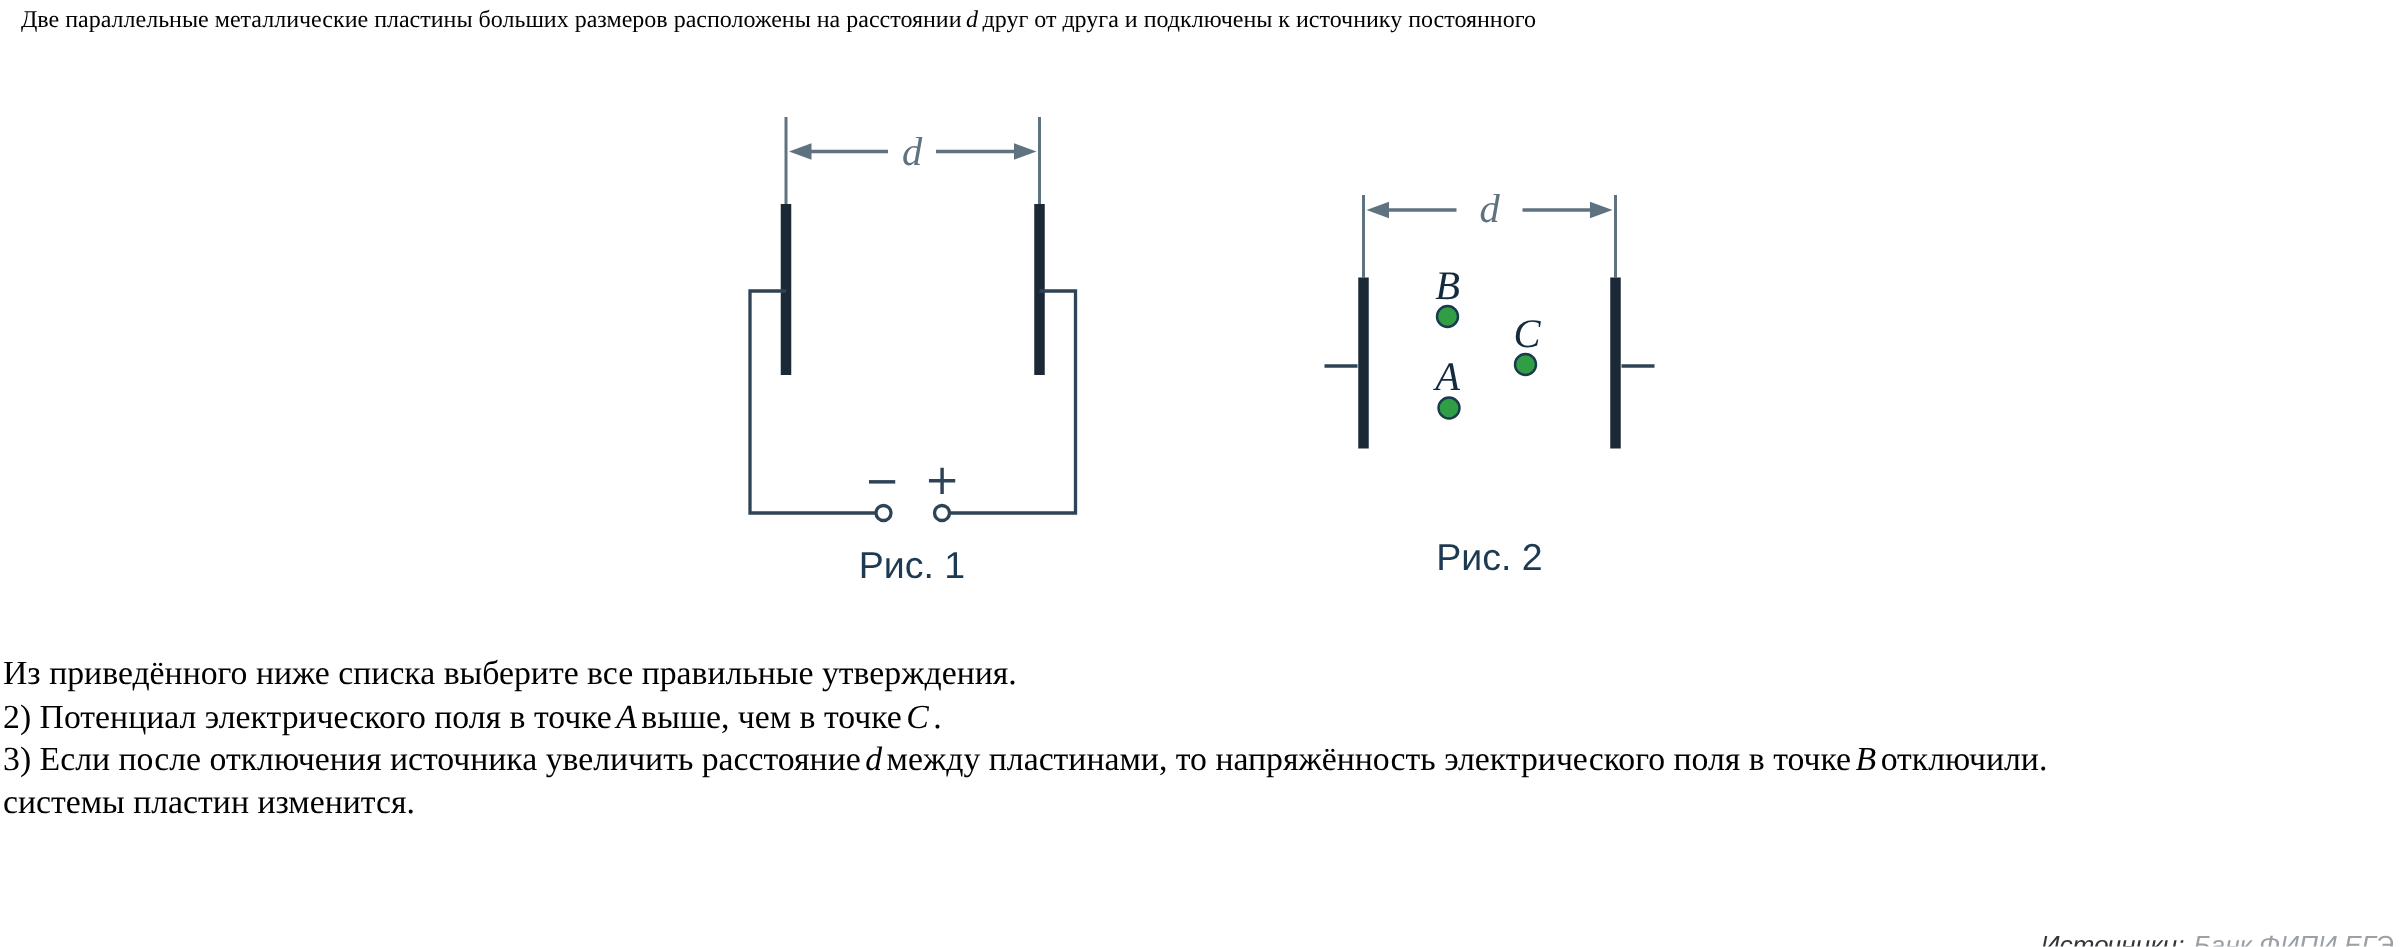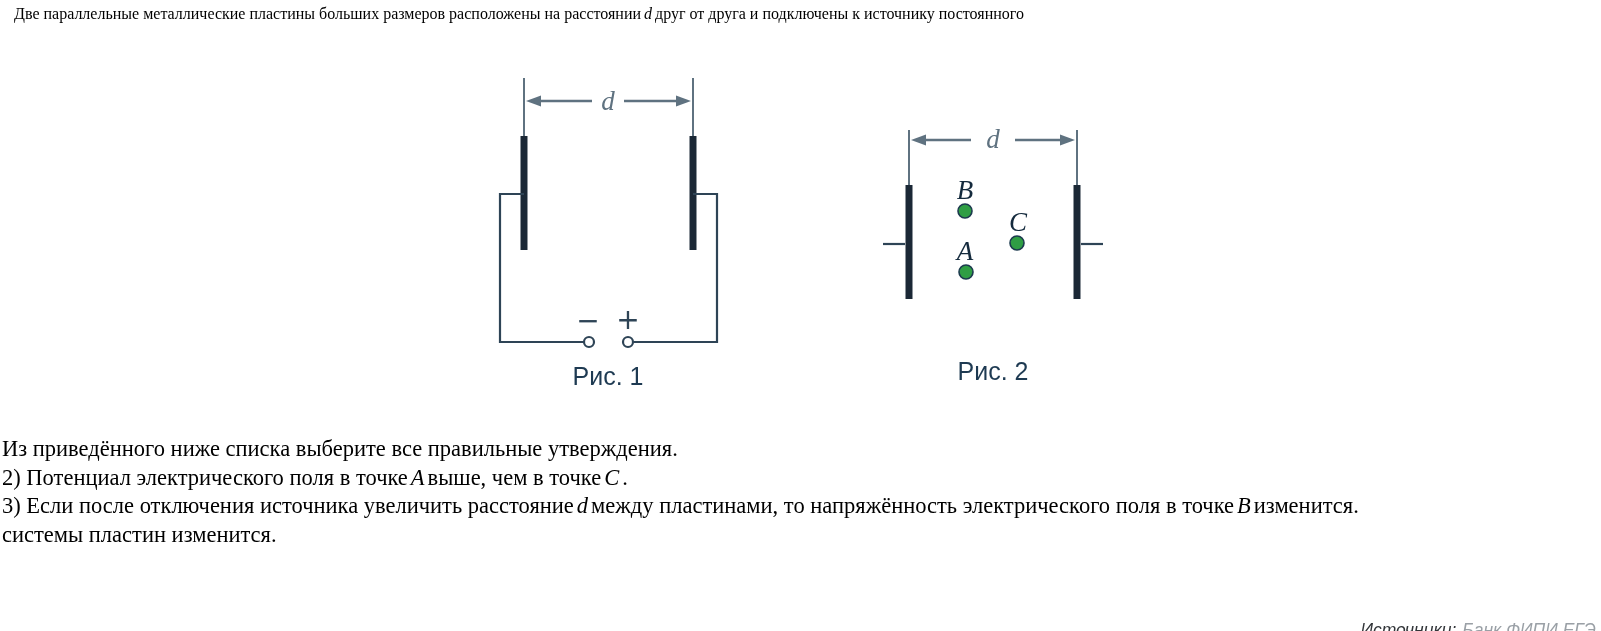--- a/index.html
+++ b/index.html
@@ -99,19 +99,19 @@
     <text x="115" y="160" text-anchor="middle" class="svg-pointlbl">A</text>
     <circle cx="116" cy="172" r="7" fill="#2f9e44" stroke="#1c3a4e" stroke-width="1.6"></circle>
 
     <text x="143" y="280" text-anchor="middle" class="svg-caption">Рис. 2</text>
   </svg>
 </div>
 
 <div id="statements-block">
     <div class="text-line"><span class="text-seg">Из приведённого ниже списка выберите все правильные утверждения.</span></div>
     <div class="text-line"><span class="text-seg">2) Потенциал электрического поля в точке</span><span class="math-var">A</span><span class="text-seg">выше, чем в точке</span><span class="math-var">C</span><span class="text-seg">.</span></div>
-    <div class="text-line"><span class="text-seg">3) Если после отключения источника увеличить расстояние</span><span class="math-var">d</span><span class="text-seg">между пластинами, то напряжённость электрического поля в точке</span><span class="math-var">B</span><span class="text-seg">изменится.</span></div>
+    <div class="text-line"><span class="text-seg">3) Если после отключения источника увеличить расстояние</span><span class="math-var">d</span><span class="text-seg">между пластинами, то напряжённость электрического поля в точке</span><span class="math-var">B</span><span class="text-seg">отключили.</span></div>
     <div class="text-line"><span class="text-seg">системы пластин изменится.</span></div>
   </div>
 
 <div id="footer">
   <span class="src-label">Источники:</span><span class="src-value">Банк ФИПИ ЕГЭ</span>
 </div>
 
 </body></html>

